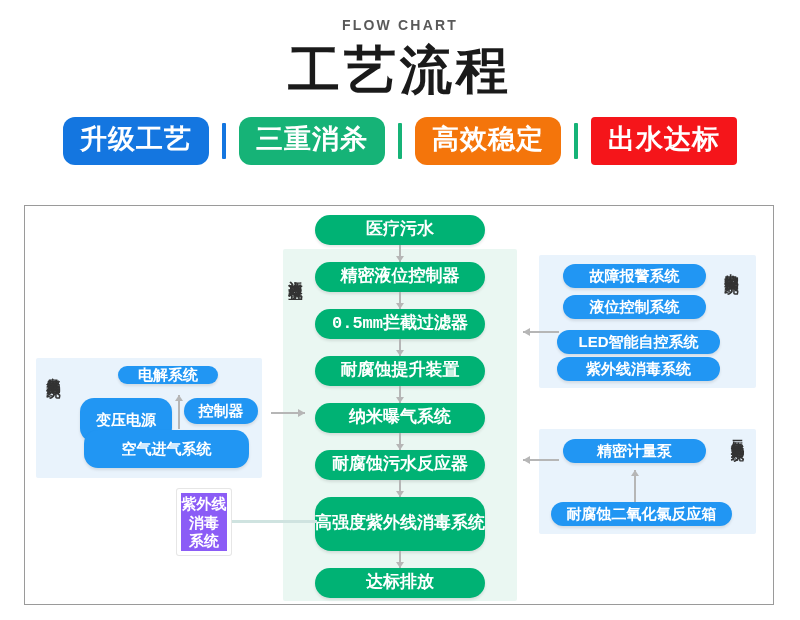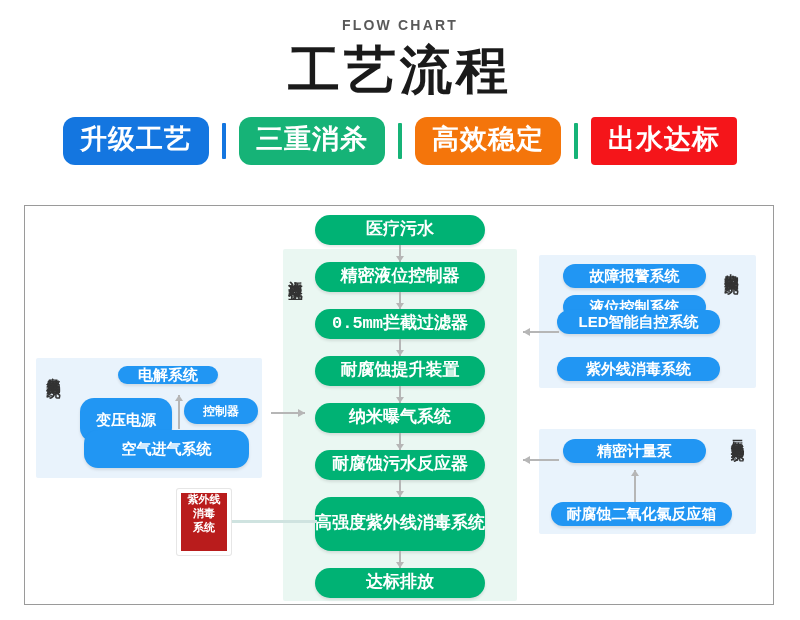--- a/index.html
+++ b/index.html
@@ -165,30 +165,30 @@
     line-height: 1;
   }
 
   
   .uv-box {
     position: absolute;
     left: 152px;
     top: 283px;
     width: 54px;
     height: 66px;
-    background: #b91c1c;
+    background: #8b5cf6;
     border: 4px solid #ffffff;
     box-shadow: 0 0 0 1px #e6e6e6;
     color: #ffffff;
-    font-size: 11px;
+    font-size: 15px;
     font-weight: bold;
     display: flex;
     flex-direction: column;
     align-items: center;
-    justify-content: flex-start;
+    justify-content: flex-end;
     line-height: 1.25;
     border-radius: 2px;
   }
 
   .uv-link {
     position: absolute;
     left: 206px;
     top: 314px;
     width: 86px;
     height: 3px;
@@ -306,42 +306,42 @@
   <div class="vconn" style="left:374px; top:345px; height:17px;"></div>
 
   <div class="pill green g-main" style="top:362px;">达标排放</div>
 
   <div class="vlabel" style="left:22px; top:161px;">臭氧消毒系统</div>
 
   <div class="pill blue" style="left:93px; top:160px; width:100px; height:18px; font-size:15px; border-radius:14px;">电解系统</div>
 
   <div class="pill blue" style="left:55px; top:192px; width:92px; height:44px; font-size:15px; border-radius:14px;">变压电源</div>
 
-  <div class="pill blue" style="left:159px; top:192px; width:74px; height:26px; font-size:12px; border-radius:14px;">控制器</div>
+  <div class="pill blue" style="left:159px; top:192px; width:74px; height:26px; font-size:15px; border-radius:14px;">控制器</div>
 
   <div class="pill blue" style="left:59px; top:224px; width:165px; height:38px; font-size:15px; border-radius:14px;">空气进气系统</div>
 
   <div class="vconn-up" style="left:153px; top:189px; height:34px;"></div>
 
   <div class="harrow right" style="left:246px; top:206px; width:34px;"></div>
 
   <div class="uv-link"></div>
   <div class="uv-box">
     <span>紫外线</span>
     <span>消毒</span>
     <span>系统</span>
   </div>
 
   <div class="vlabel" style="left:700px; top:57px;">电控控制系统</div>
 
   <div class="pill blue b-r" style="left:538px; top:58px; width:143px;">故障报警系统</div>
 
   <div class="pill blue b-r" style="left:538px; top:89px; width:143px;">液位控制系统</div>
 
-  <div class="pill blue b-r" style="left:532px; top:104px; width:163px;">LED智能自控系统</div>
+  <div class="pill blue b-r" style="left:532px; top:124px; width:163px;">LED智能自控系统</div>
 
   <div class="pill blue b-r" style="left:532px; top:151px; width:163px;">紫外线消毒系统</div>
 
   <div class="harrow left" style="left:498px; top:125px; width:36px;"></div>
 
   <div class="vlabel" style="left:706px; top:224px; font-size:13px;">二氧化氯消毒系统</div>
 
   <div class="pill blue b-r" style="left:538px; top:233px; width:143px;">精密计量泵</div>
 
   <div class="vconn-up" style="left:609px; top:264px; height:32px;"></div>

